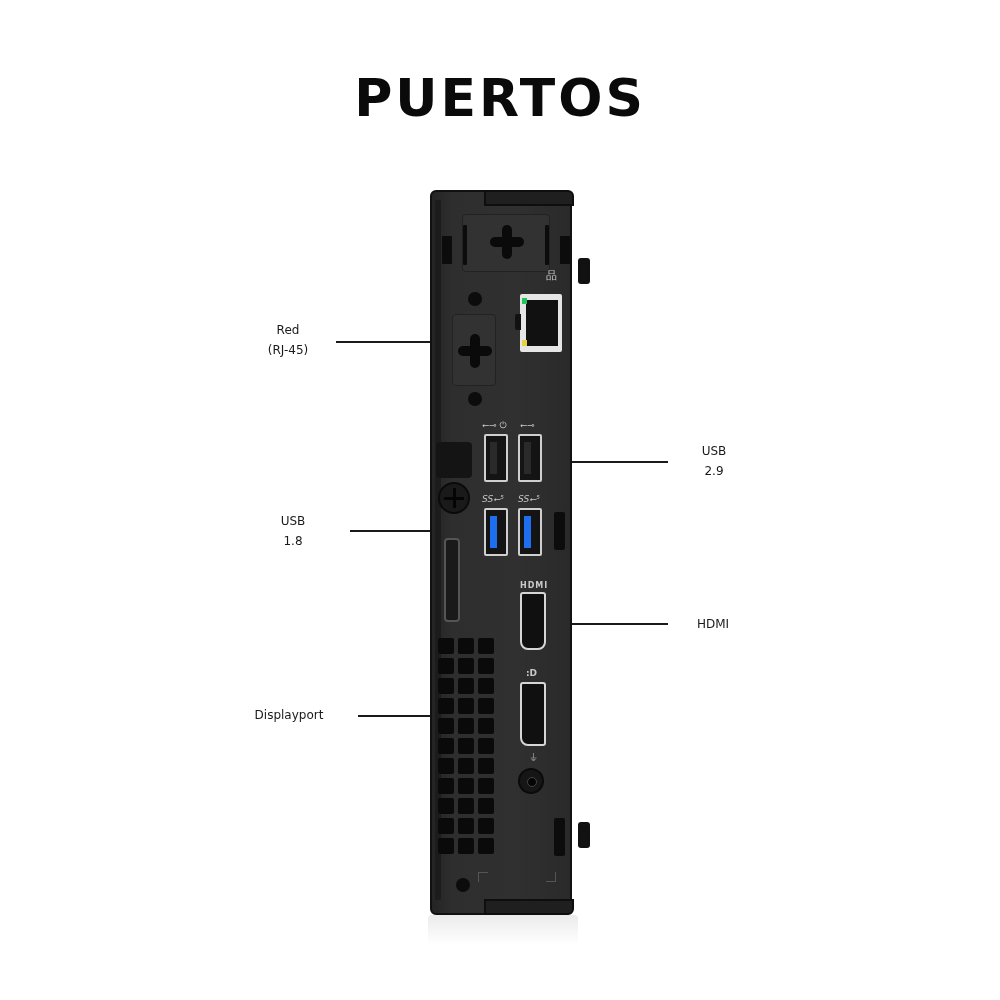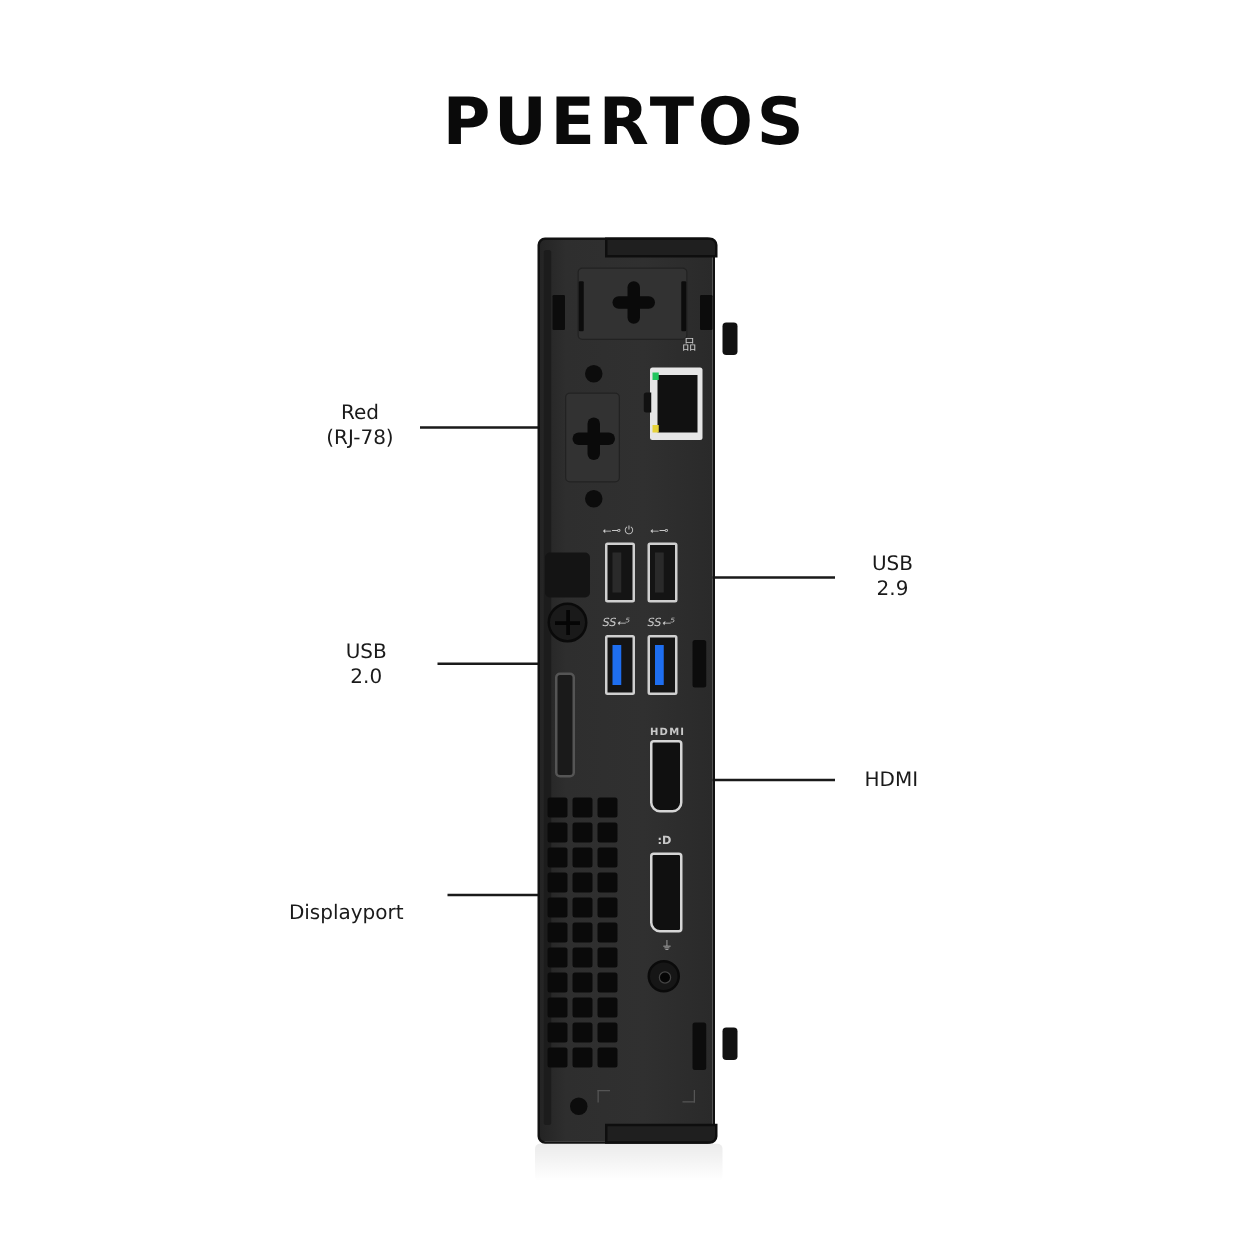--- a/index.html
+++ b/index.html
@@ -6,21 +6,21 @@
     html, body { width: 1000px; height: 1000px; background: #ffffff; overflow: hidden; }
     body { position: relative; font-family: "DejaVu Sans", sans-serif; color: #111; }
 
     .title {
       position: absolute; left: 0; top: 68px; width: 1000px; text-align: center;
       font-family: "DejaVu Sans", sans-serif; font-weight: bold; font-size: 52px;
       letter-spacing: 3px; color: #0a0a0a;
     }
 
     .label {
-      position: absolute; font-family: "DejaVu Sans", sans-serif; font-size: 16px;
+      position: absolute; font-family: "DejaVu Sans", sans-serif; font-size: 12px;
       line-height: 20px; color: #1a1a1a; text-align: center;
     }
     .leader { position: absolute; height: 1.5px; background: #1a1a1a; }
 
     .pc-shadow {
       position: absolute; left: 428px; top: 915px; width: 150px; height: 30px;
       background: linear-gradient(to bottom, rgba(0,0,0,0.08), rgba(0,0,0,0));
       border-radius: 4px;
     }
     .pc {
@@ -75,42 +75,42 @@
     .foot { position: absolute; width: 12px; height: 26px; background: #111; border-radius: 3px; }
     .corner-mark { position: absolute; width: 10px; height: 10px; border-color: #555; border-style: solid; }
   </style>
 </head>
 <body>
 
 <div class="title">PUERTOS</div>
 
 <div class="label" style="left:248px; top:320px; width:80px;">
   <div>Red</div>
-  <div>(RJ-78)</div>
+  <div>(RJ-45)</div>
 </div>
 <div class="leader" style="left:336px; top:341px; width:178px;"></div>
 
 <div class="label" style="left:684px; top:441px; width:60px;">
   <div>USB</div>
   <div>2.9</div>
 </div>
 <div class="leader" style="left:570px; top:461px; width:98px;"></div>
 
 <div class="label" style="left:263px; top:511px; width:60px;">
   <div>USB</div>
-  <div>2.0</div>
+  <div>1.8</div>
 </div>
 <div class="leader" style="left:350px; top:530px; width:96px;"></div>
 
 <div class="label" style="left:678px; top:614px; width:70px;">
   <div>HDMI</div>
 </div>
 <div class="leader" style="left:570px; top:623px; width:98px;"></div>
 
-<div class="label" style="left:214px; top:705px; width:126px;margin-top:15px;">
+<div class="label" style="left:226px; top:705px; width:126px;">
   <div>Displayport</div>
 </div>
 <div class="leader" style="left:358px; top:715px; width:156px;"></div>
 
 <div class="pc-shadow"></div>
 <div class="pc">
   <div class="side-lip"></div>
   <div class="top-notch"></div>
   <div class="bottom-notch"></div>
 

